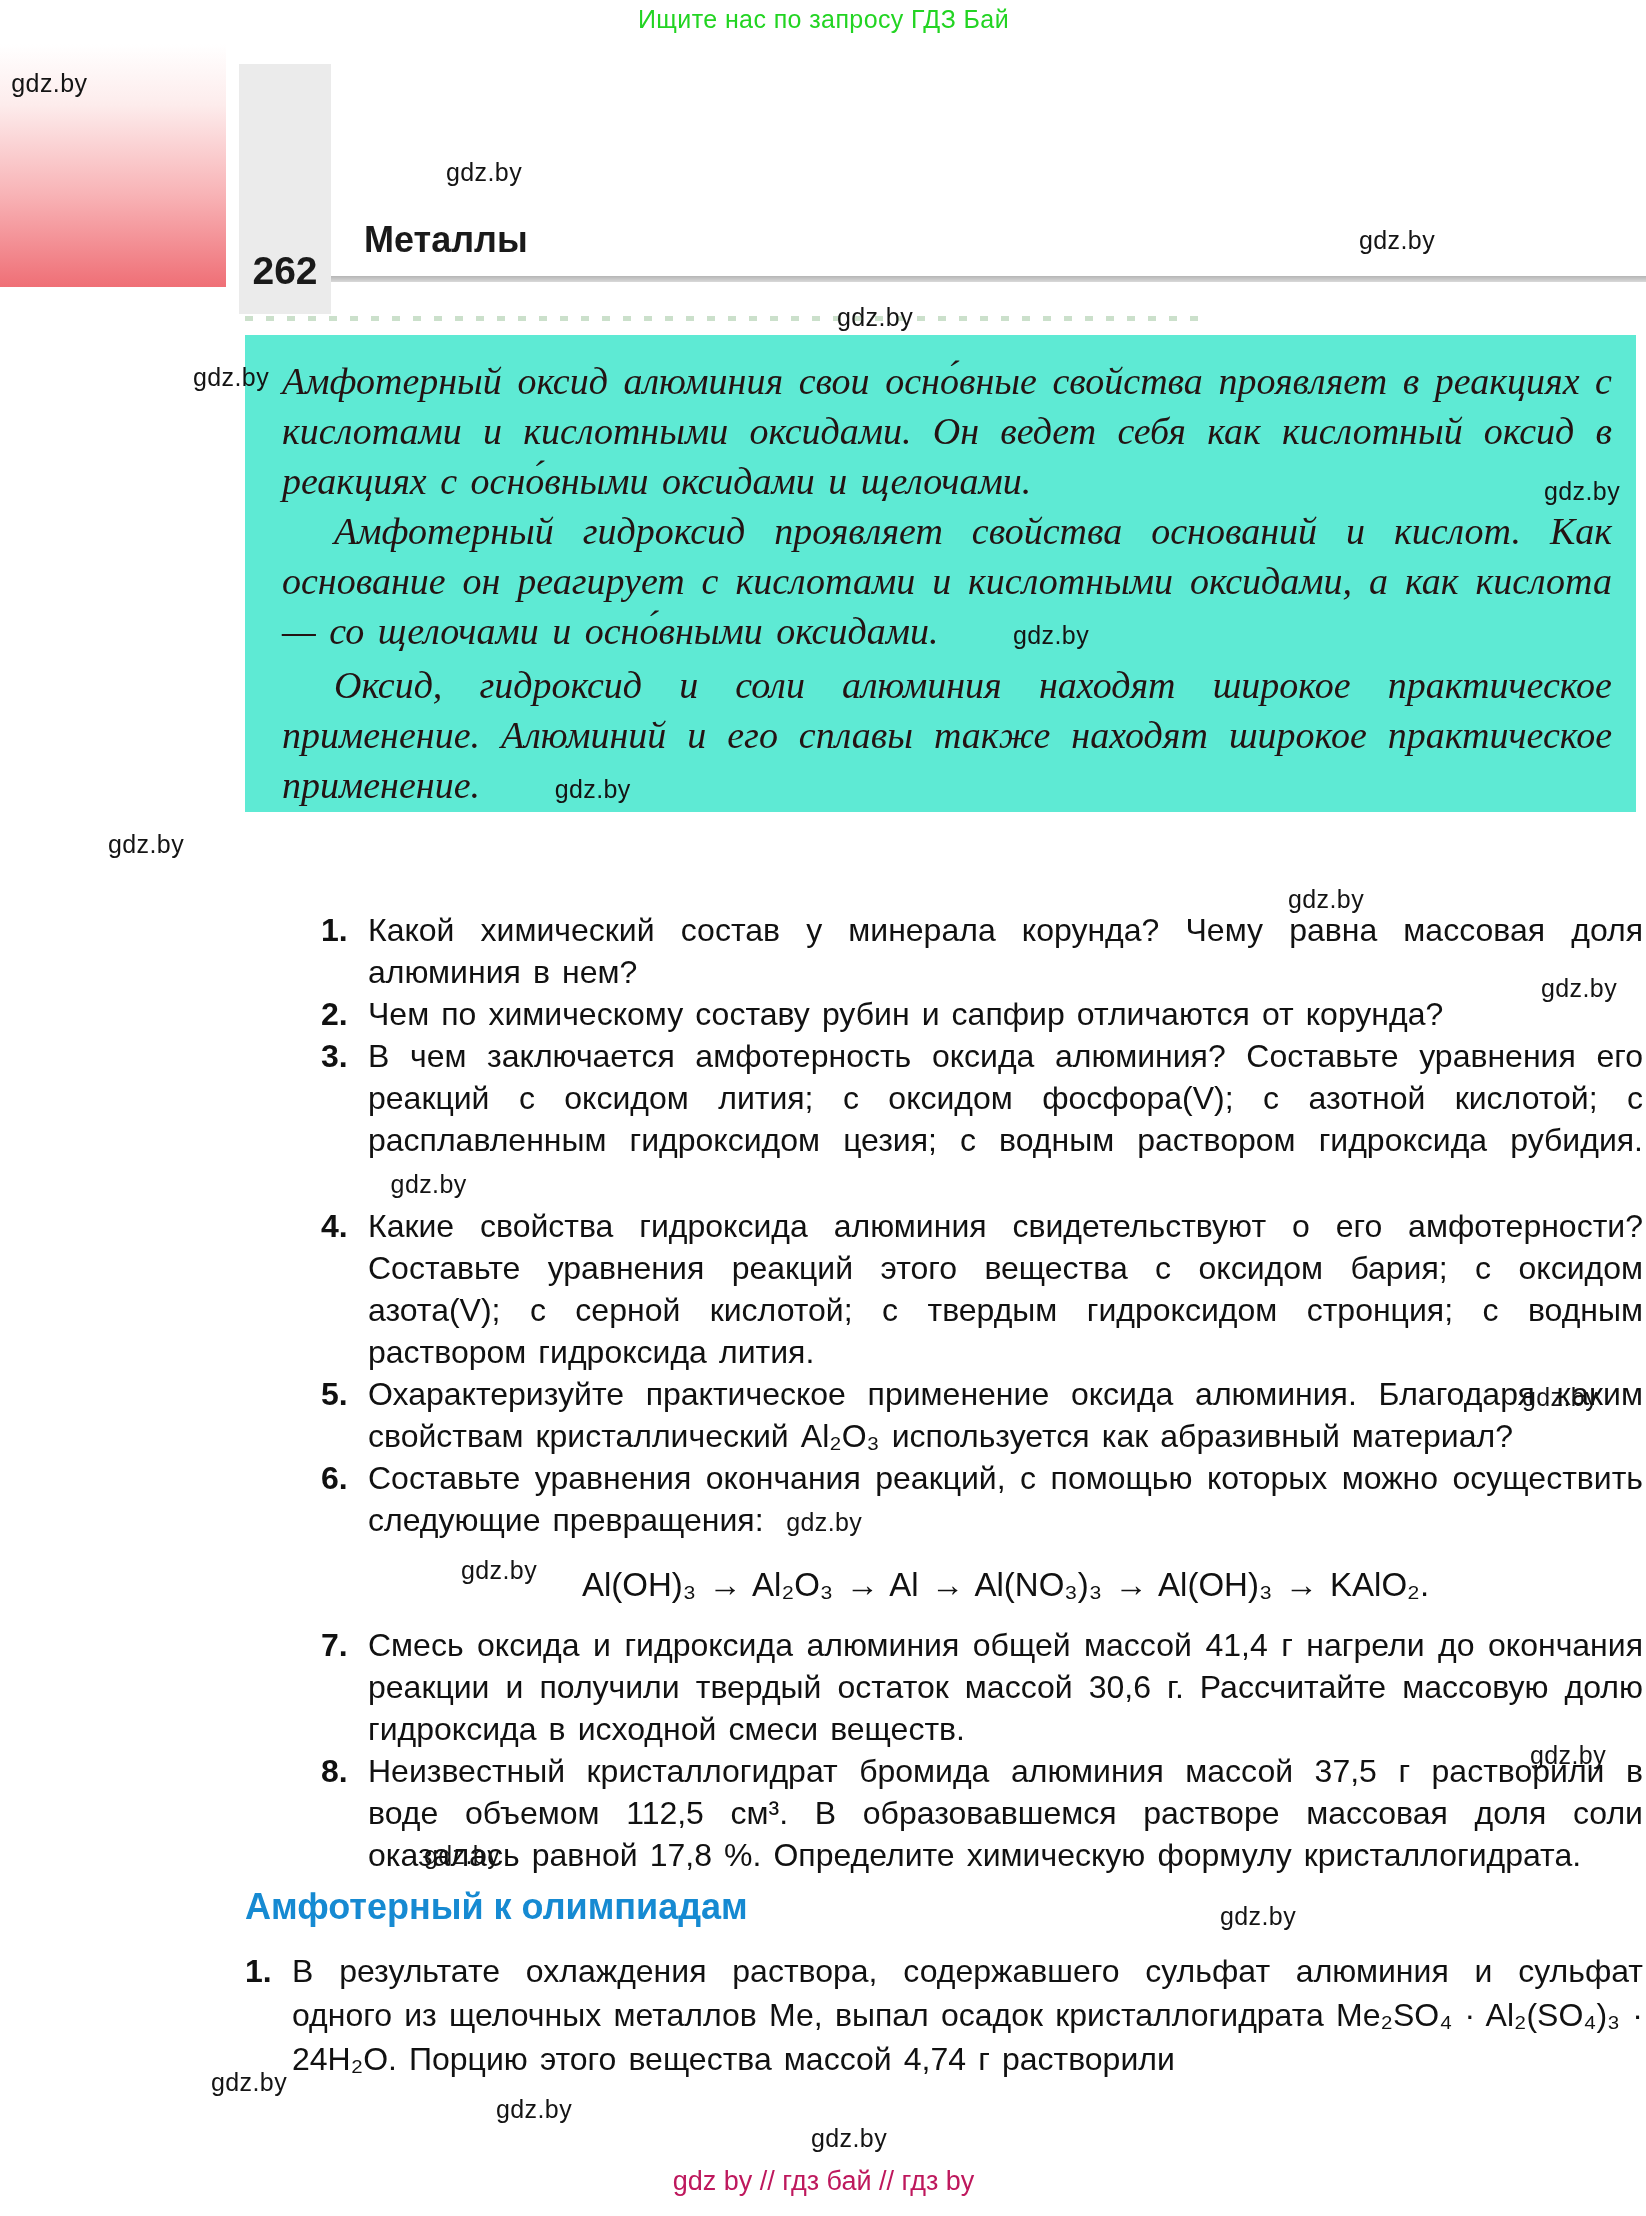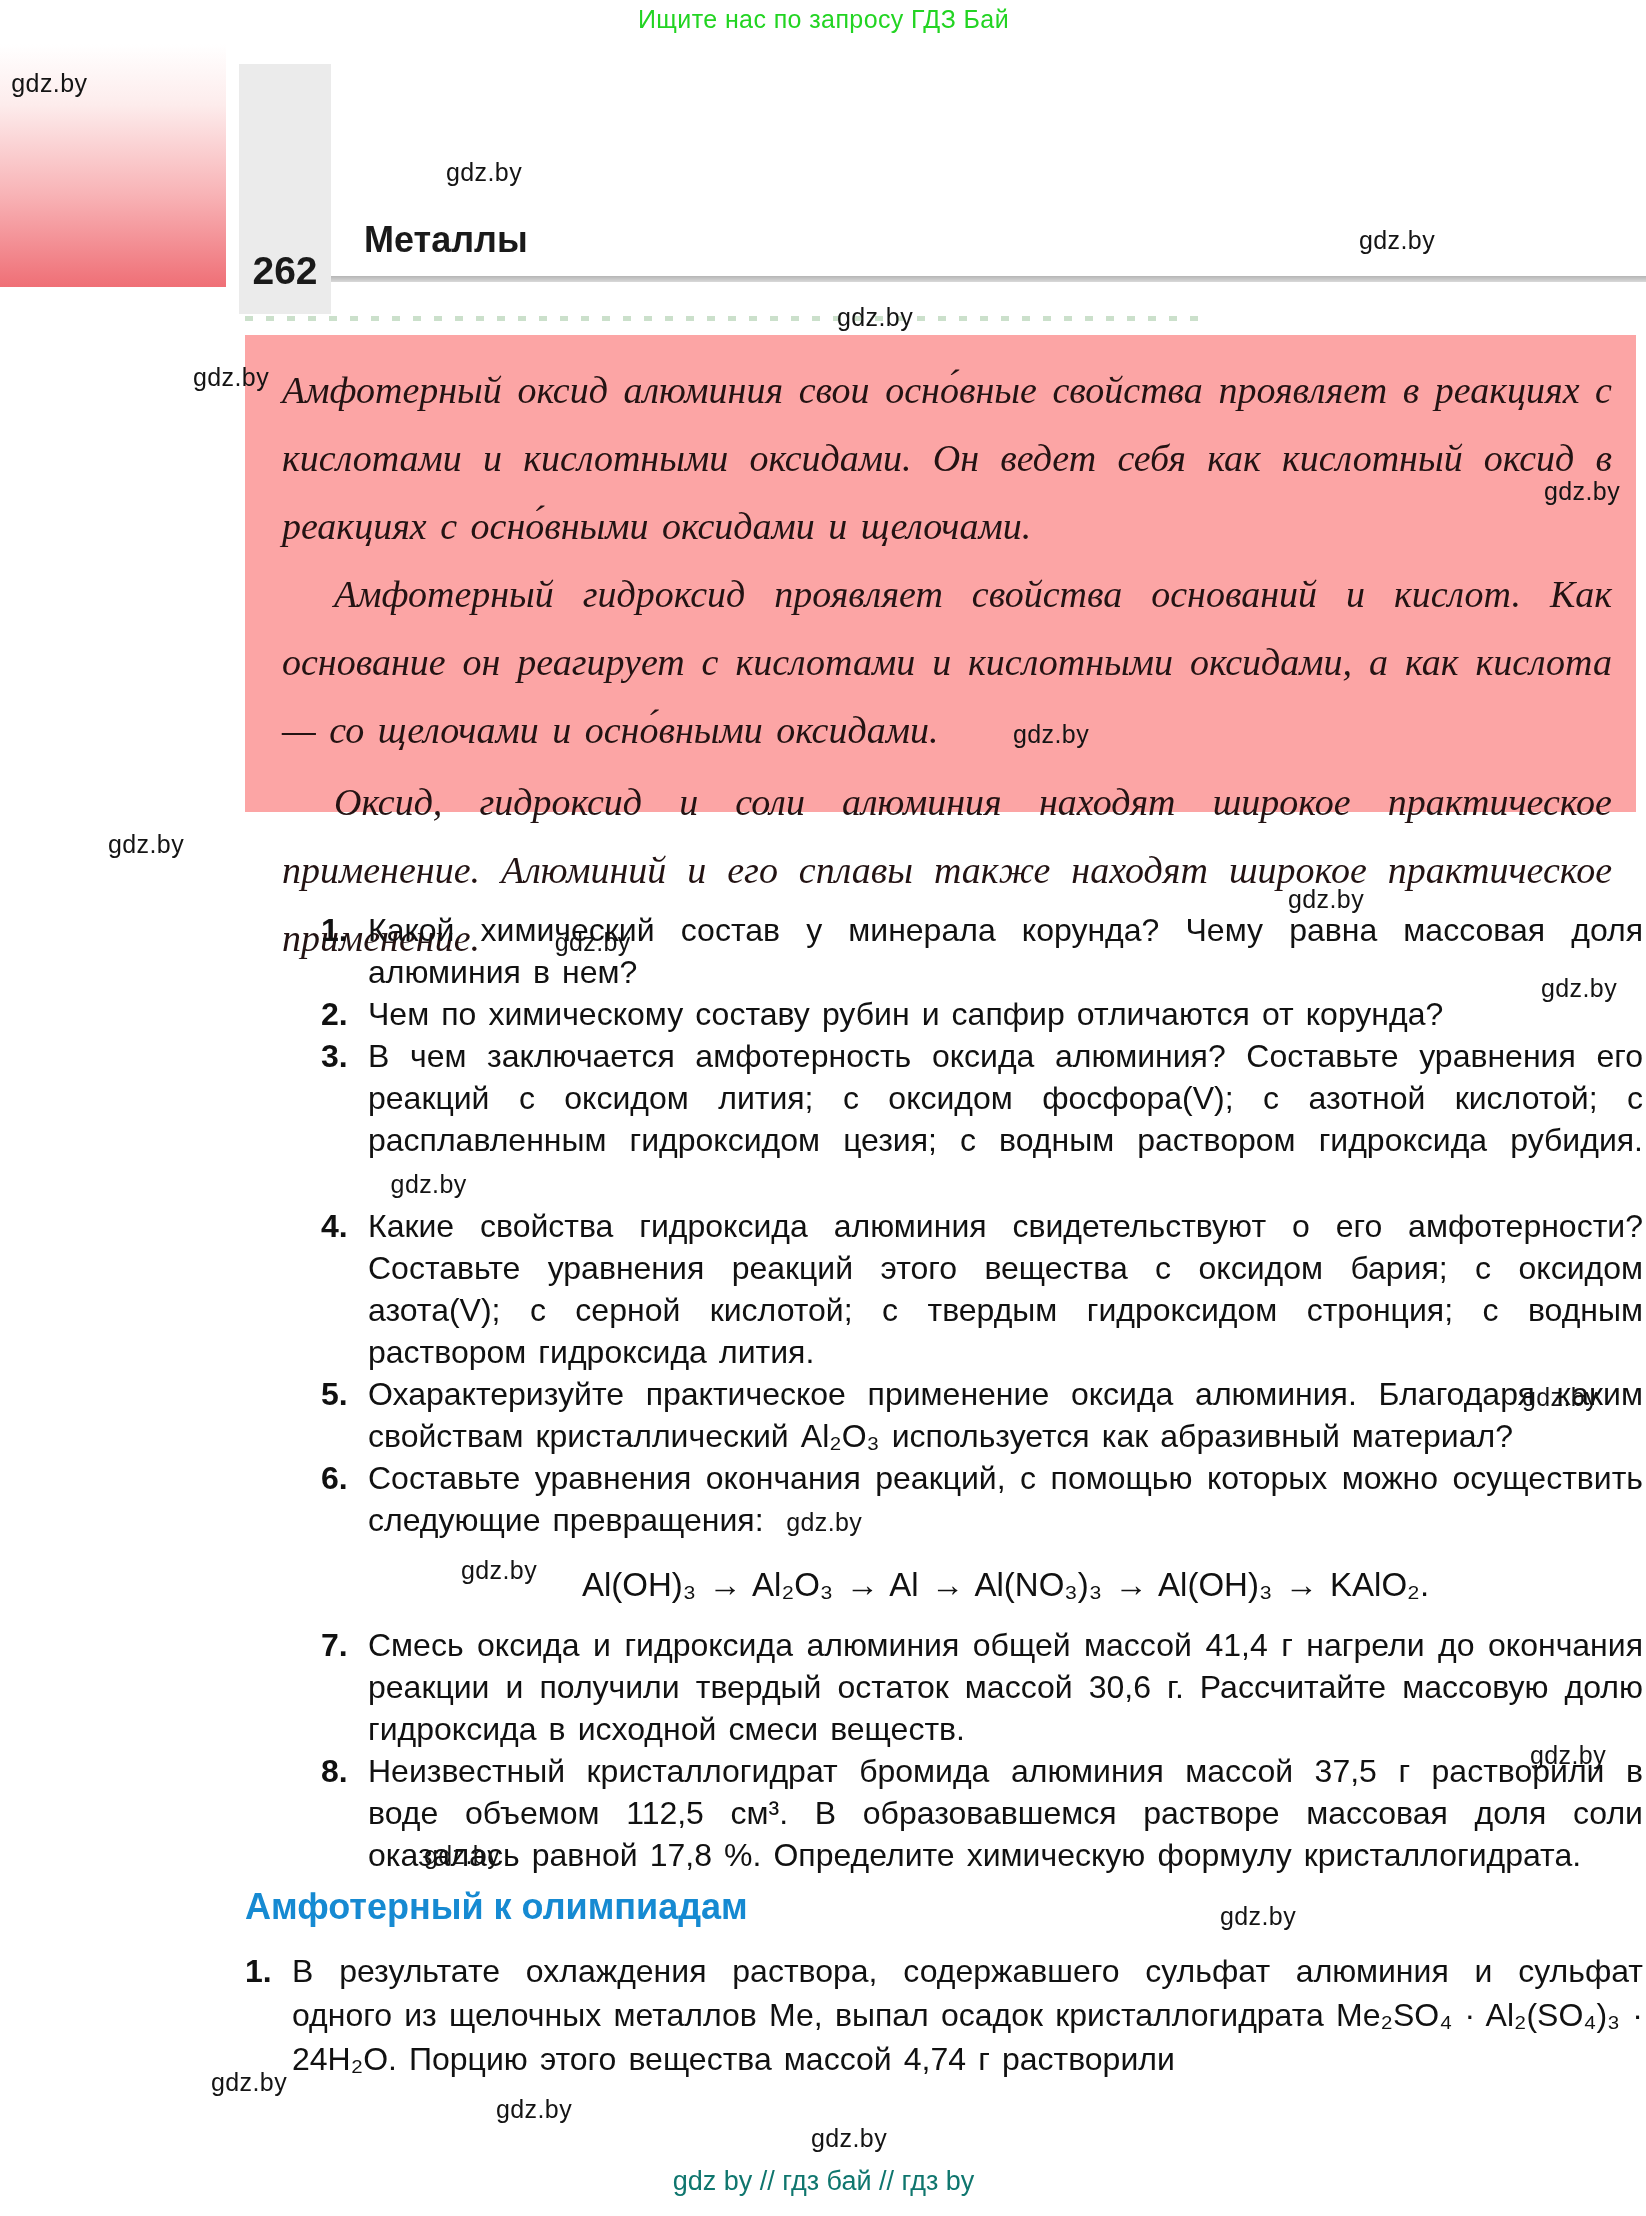--- a/index.html
+++ b/index.html
@@ -39,26 +39,26 @@
     font-size:36px;font-weight:bold;color:#1a1a1a;
   }
   
   .dotted-divider{
     position:absolute;left:245px;top:316px;width:955px;height:4.8px;
     background:repeating-linear-gradient(90deg,#cbe0cb 0 8px,transparent 8px 21px);
   }
   
   .intro-box{
     position:absolute;left:245px;top:335px;width:1391px;height:477px;
-    background:#fca5a5;
+    background:#5eead4;
     box-sizing:border-box;
     padding:21px 24px 13px 37px;
     font-family:"Liberation Serif","DejaVu Serif",serif;
     font-style:italic;
-    font-size:38px;line-height:68px;
+    font-size:38px;line-height:50px;
     color:#231313;
     text-align:justify;
     word-spacing:4px;
   }
   .intro-box p{margin:0;}
   .intro-box p.indent{text-indent:52px;}
   
   .wm,.wm-inline{
     font-family:"Liberation Sans","DejaVu Sans",sans-serif;
     font-style:normal;font-weight:normal;
@@ -91,21 +91,21 @@
     font-size:36px;font-weight:bold;color:#168ad2;
   }
   .olympiad{
     position:absolute;left:245px;top:1949px;width:1398px;
     font-size:32px;line-height:44px;word-spacing:3.2px;
   }
   
   .footer-links{
     position:absolute;left:0;top:2166px;width:100%;
     text-align:center;
-    font-size:27px;color:#0f766e;
+    font-size:27px;color:#be185d;
   }
 </style>
 </head>
 <body>
 
 <div class="page">
 
   <div class="top-banner">Ищите нас по запросу ГДЗ Бай</div>
 
   <div class="corner-gradient"></div>

